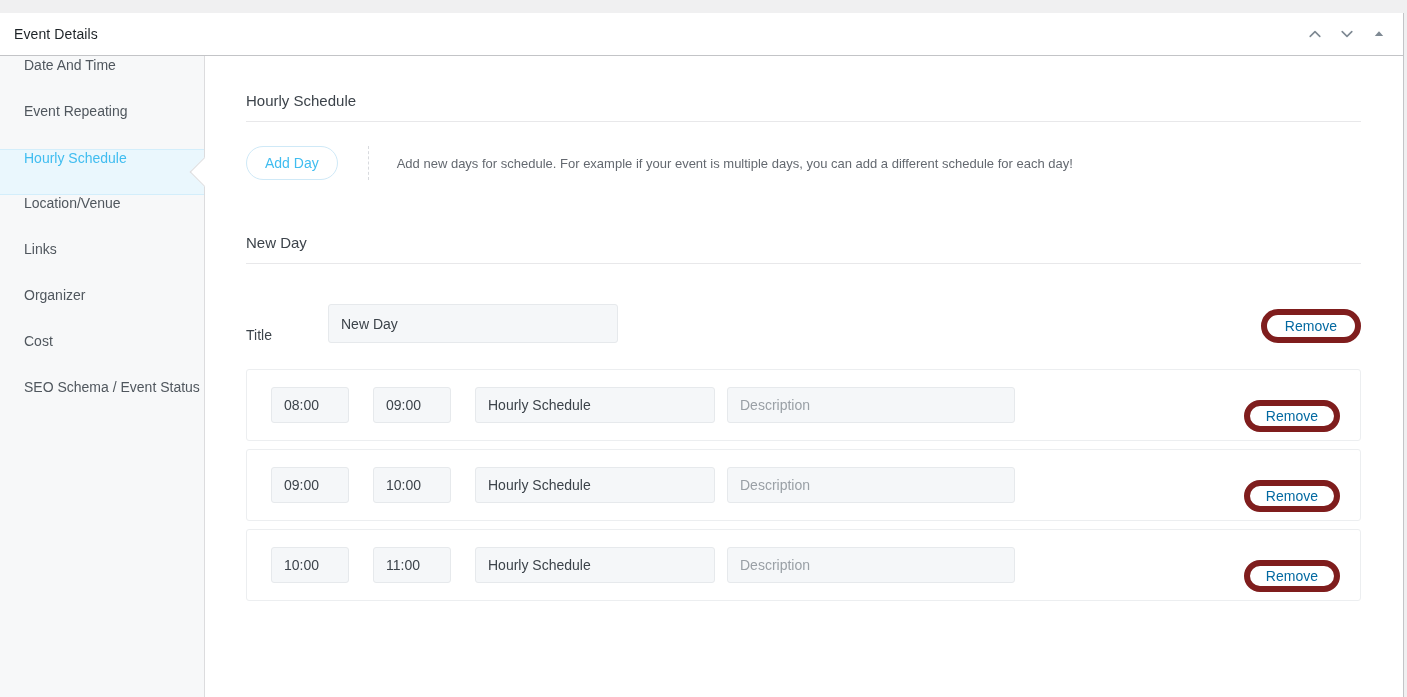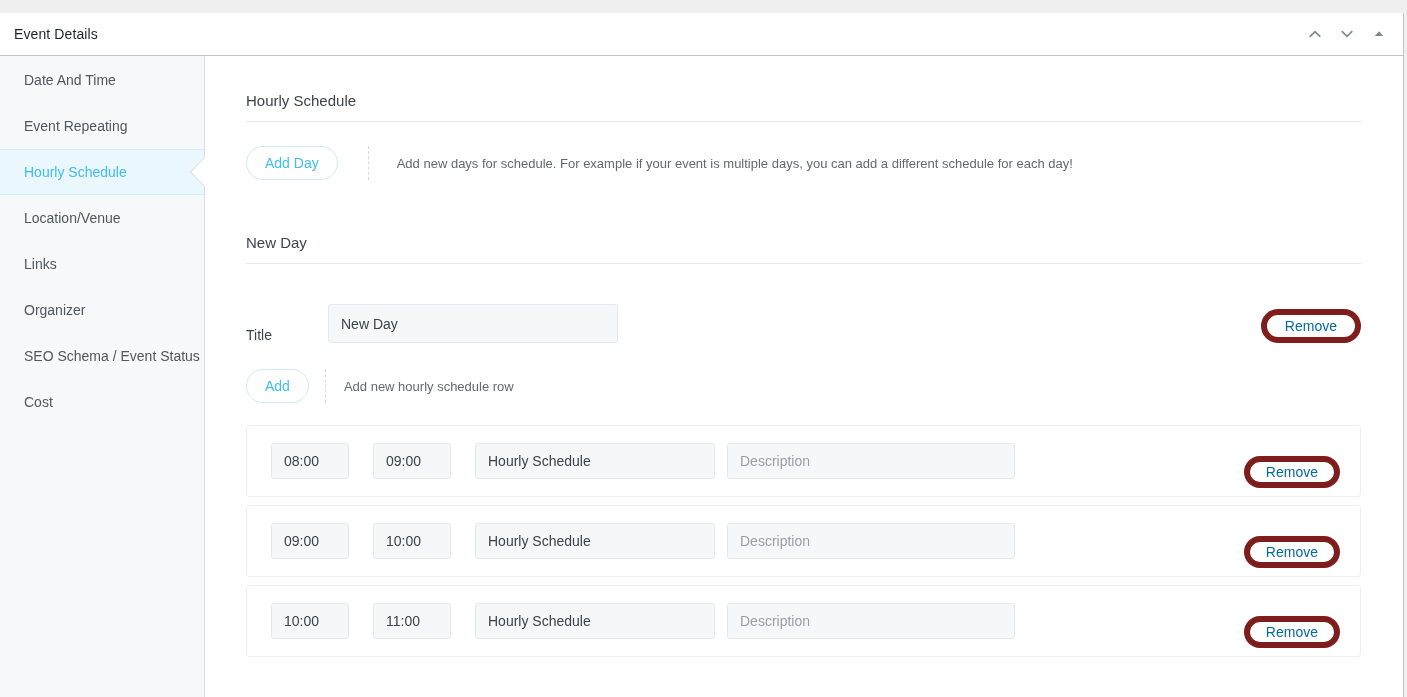--- a/index.html
+++ b/index.html
@@ -88,21 +88,21 @@
     flex: 0 0 205px;
     background: #f7f8f9;
     border-right: 1px solid #dcdcde;
     box-sizing: border-box;
     padding-top: 1px;
   }
   .side-item {
     position: relative;
     height: 46px;
     display: flex;
-    align-items: center;
+    align-items: flex-start;
     padding-left: 24px;
     font-size: 14px;
     color: #50575e;
     cursor: pointer;
     box-sizing: border-box;
   }
   .side-item.active {
     background: #eaf7fd;
     color: #40bdf0;
     border-top: 1px solid #d3eefb;
@@ -317,24 +317,24 @@
         <div class="side-item">
           <span>Location/Venue</span>
         </div>
         <div class="side-item">
           <span>Links</span>
         </div>
         <div class="side-item">
           <span>Organizer</span>
         </div>
         <div class="side-item">
+          <span>Cost</span>
+        </div>
+        <div class="side-item">
           <span>SEO Schema / Event Status</span>
-        </div>
-        <div class="side-item">
-          <span>Cost</span>
         </div>
       </div>
 
       <div class="content">
 
         <div class="section-head">Hourly Schedule</div>
 
         <div class="action-row">
           <button class="pill pill-blue">Add Day</button>
           <div class="action-divider"></div>
@@ -343,25 +343,20 @@
 
         <div class="section-head second">New Day</div>
 
         <div class="title-row">
           <div class="title-label">Title</div>
           <input class="field field-title" type="text" value="New Day" style="">
           <div class="spacer"></div>
           <button class="pill pill-red">Remove</button>
         </div>
 
-        <div class="add-row">
-          <button class="pill pill-blue">Add</button>
-          <div class="action-divider"></div>
-          <div class="action-hint">Add new hourly schedule row</div>
-        </div>
 
         <div class="sched-card">
           <input class="field f-time" type="text" value="08:00" style="">
           <input class="field f-time" type="text" value="09:00" style="">
           <input class="field f-subject" type="text" value="Hourly Schedule" style="">
           <input class="field f-desc" type="text" placeholder="Description" style="">
           <div class="spacer"></div>
           <button class="pill pill-red">Remove</button>
         </div>
 

